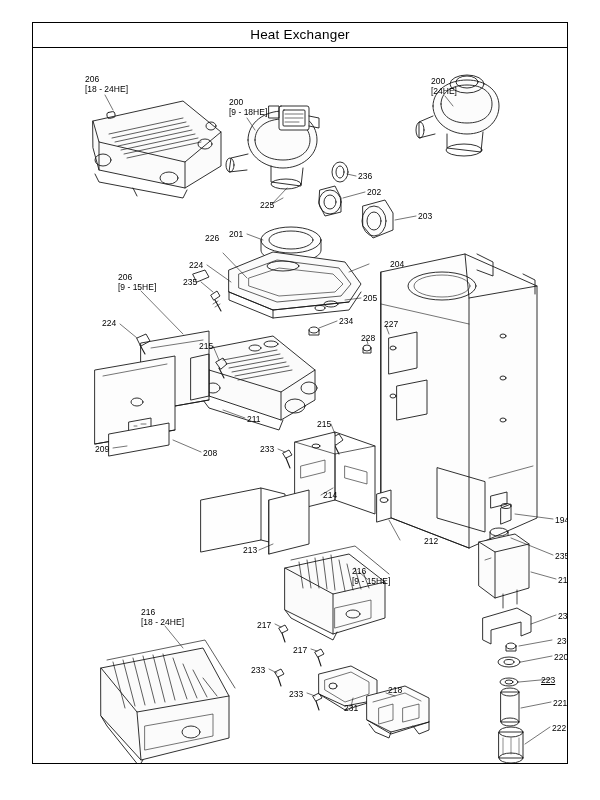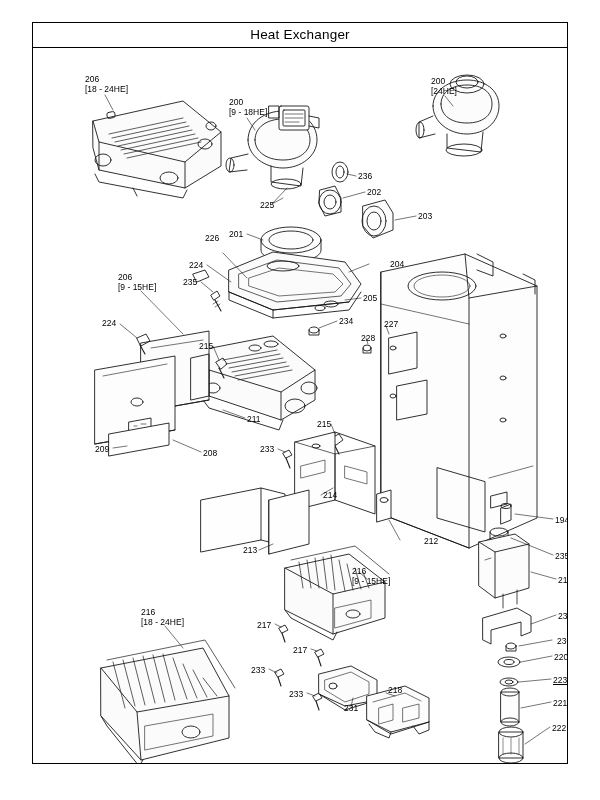--- a/index.html
+++ b/index.html
@@ -491,21 +491,21 @@
     <div class="lbl" style="left:227px; top:396px;">233</div>
     <div class="lbl" style="left:290px; top:442px;">214</div>
     <div class="lbl" style="left:369px; top:488px;padding-left:22px;">212</div>
     <div class="lbl" style="left:210px; top:497px;">213</div>
     <div class="lbl" style="left:522px; top:467px;">194</div>
     <div class="lbl" style="left:522px; top:503px;">235</div>
     <div class="lbl" style="left:525px; top:527px;">219</div>
     <div class="lbl" style="left:525px; top:563px;">237</div>
     <div class="lbl" style="left:524px; top:588px;">230</div>
     <div class="lbl" style="left:521px; top:604px;">220</div>
-    <div class="lbl" style="left:520px; top:627px;text-decoration:underline;">223</div>
+    <div class="lbl" style="left:508px; top:627px;text-decoration:underline;">223</div>
     <div class="lbl" style="left:520px; top:650px;">221</div>
     <div class="lbl" style="left:519px; top:675px;text-align:right;">222</div>
     <div class="lbl two" style="left:319px; top:519px;">216
 [9 - 15HE]</div>
     <div class="lbl two" style="left:108px; top:560px;">216
 [18 - 24HE]</div>
     <div class="lbl" style="left:224px; top:572px;">217</div>
     <div class="lbl" style="left:260px; top:597px;">217</div>
     <div class="lbl" style="left:218px; top:617px;">233</div>
     <div class="lbl" style="left:256px; top:641px;">233</div>

